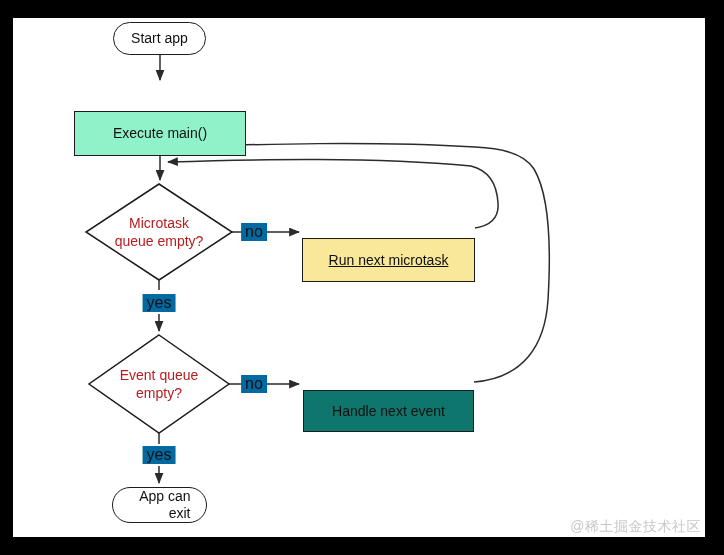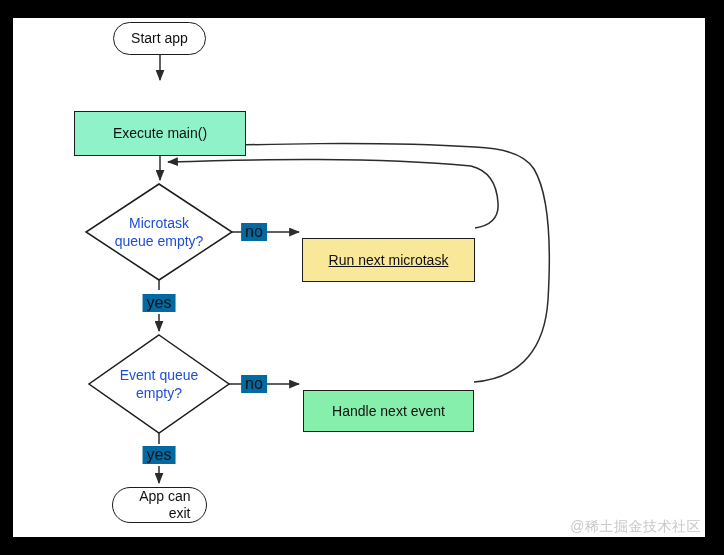--- a/index.html
+++ b/index.html
@@ -27,21 +27,21 @@
   .terminal {
     border: 1.6px solid #1c1c1c;
     border-radius: 18px;
     background: #ffffff;
   }
   .rect { border: 1.6px solid #1c1c1c; margin-top: 27px; }
   .diamond-label {
     position: absolute;
     transform: translate(-50%, -50%);
     text-align: center;
-    font-size: 14px; color: #1d4ed8; line-height: 1.3;
+    font-size: 14px; color: #b91c1c; line-height: 1.3;
   }
   .edge-label {
     position: absolute;
     transform: translate(-50%, -50%);
     background: #0369a1;
     padding: 0 4px;
     font-size: 16px; color: #111111;
   }
   .watermark {
     position: absolute;
@@ -94,21 +94,21 @@
   </div>
 
   <div class="diamond-label" style="left:146px; top:214px; width:100px;">Microtask queue empty?</div>
 
   <div class="node rect" style="left: 289px; top: 193px; width: 173px; height: 44px; background-color: rgb(249, 231, 154); text-decoration: underline;">
     <span>Run next microtask</span>
   </div>
 
   <div class="diamond-label" style="left:146px; top:366px; width:90px;">Event queue empty?</div>
 
-  <div class="node rect" style="left: 290px; top: 345px; width: 171px; height: 42px; background-color: #86efac;">
+  <div class="node rect" style="left: 290px; top: 345px; width: 171px; height: 42px; background-color: #0f766e;">
     <span>Handle next event</span>
   </div>
 
   <div class="node terminal" style="left: 99px; top: 469px; width: 95px; height: 36px; background-color: rgb(255, 255, 255);">
     <span style="display:inline-block; width:62px;">App can exit</span>
   </div>
 
   <div class="edge-label" style="left:241px; top:214px;">no</div>
   <div class="edge-label" style="left:146px; top:285px;">yes</div>
   <div class="edge-label" style="left:241px; top:366px;">no</div>

